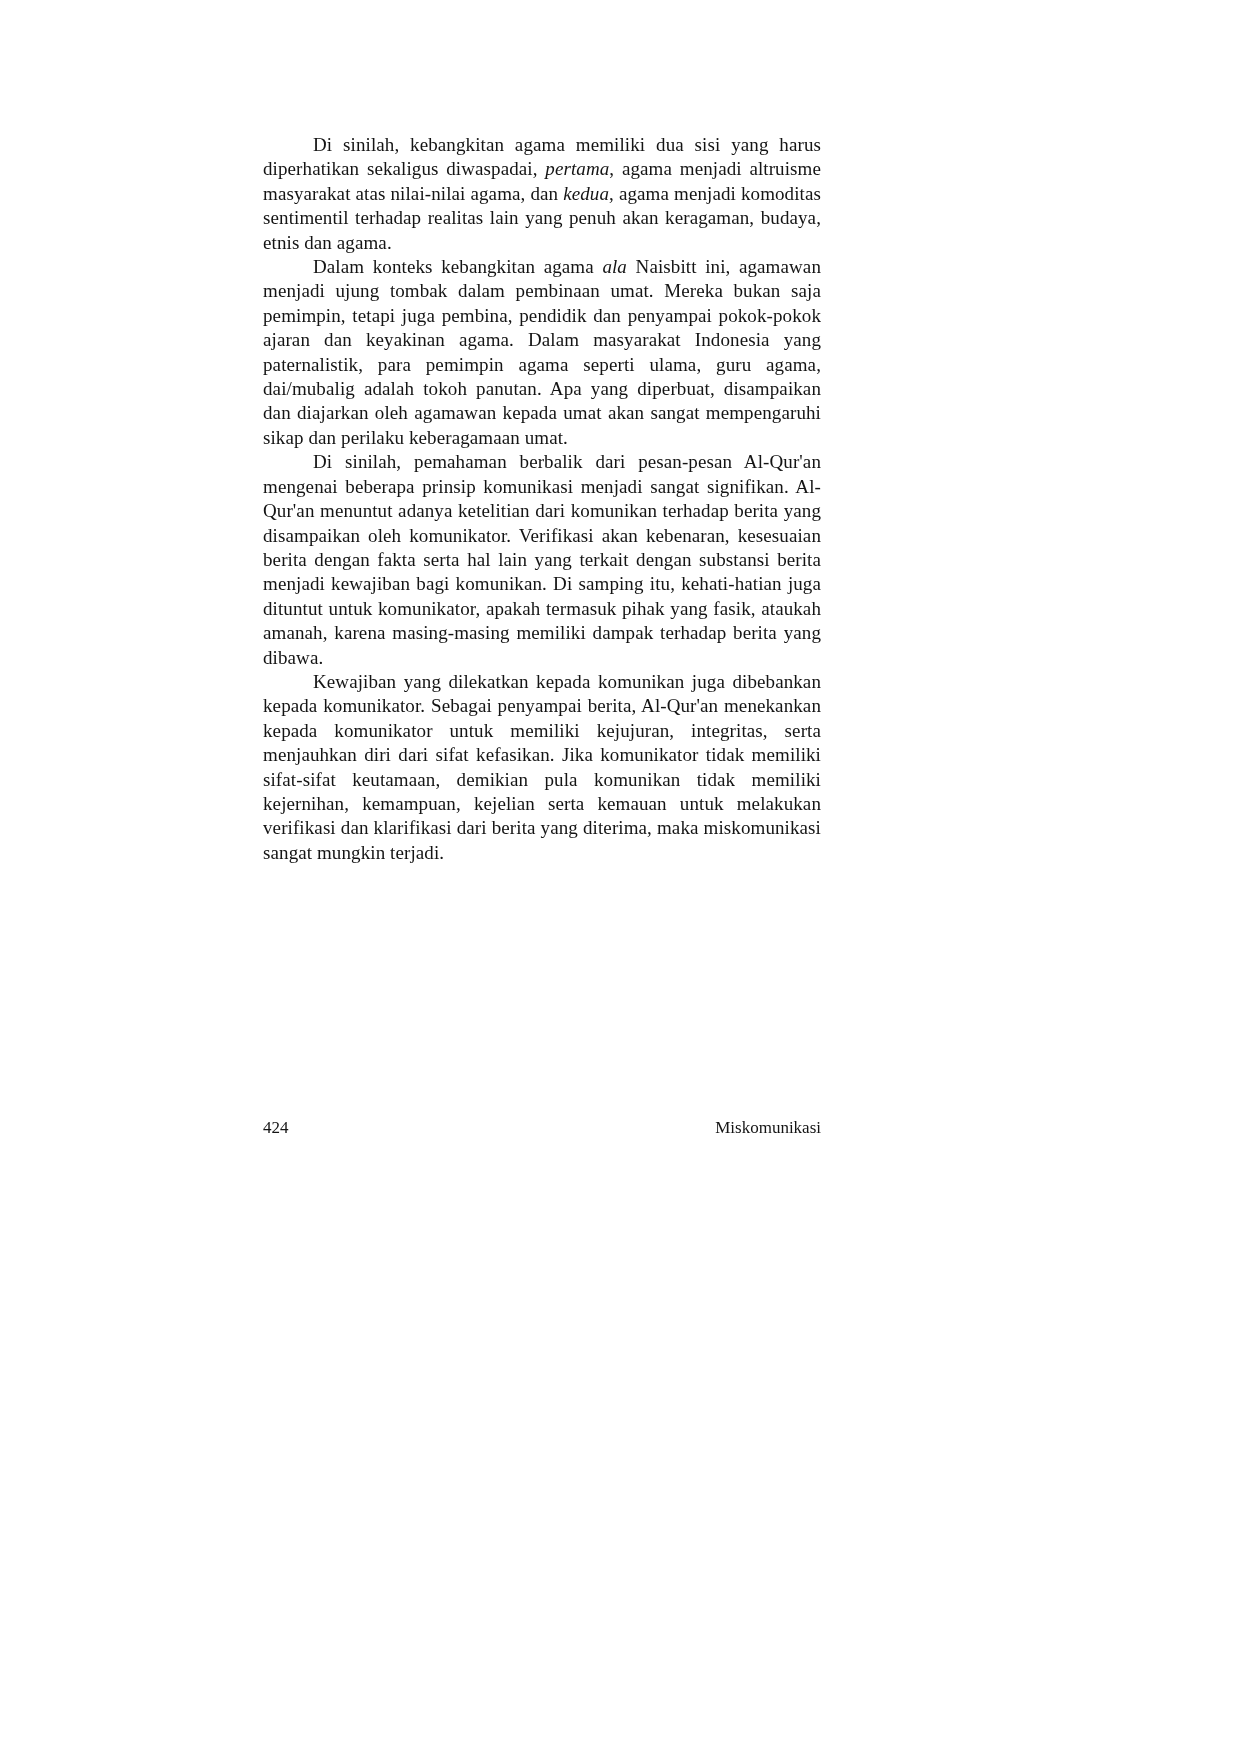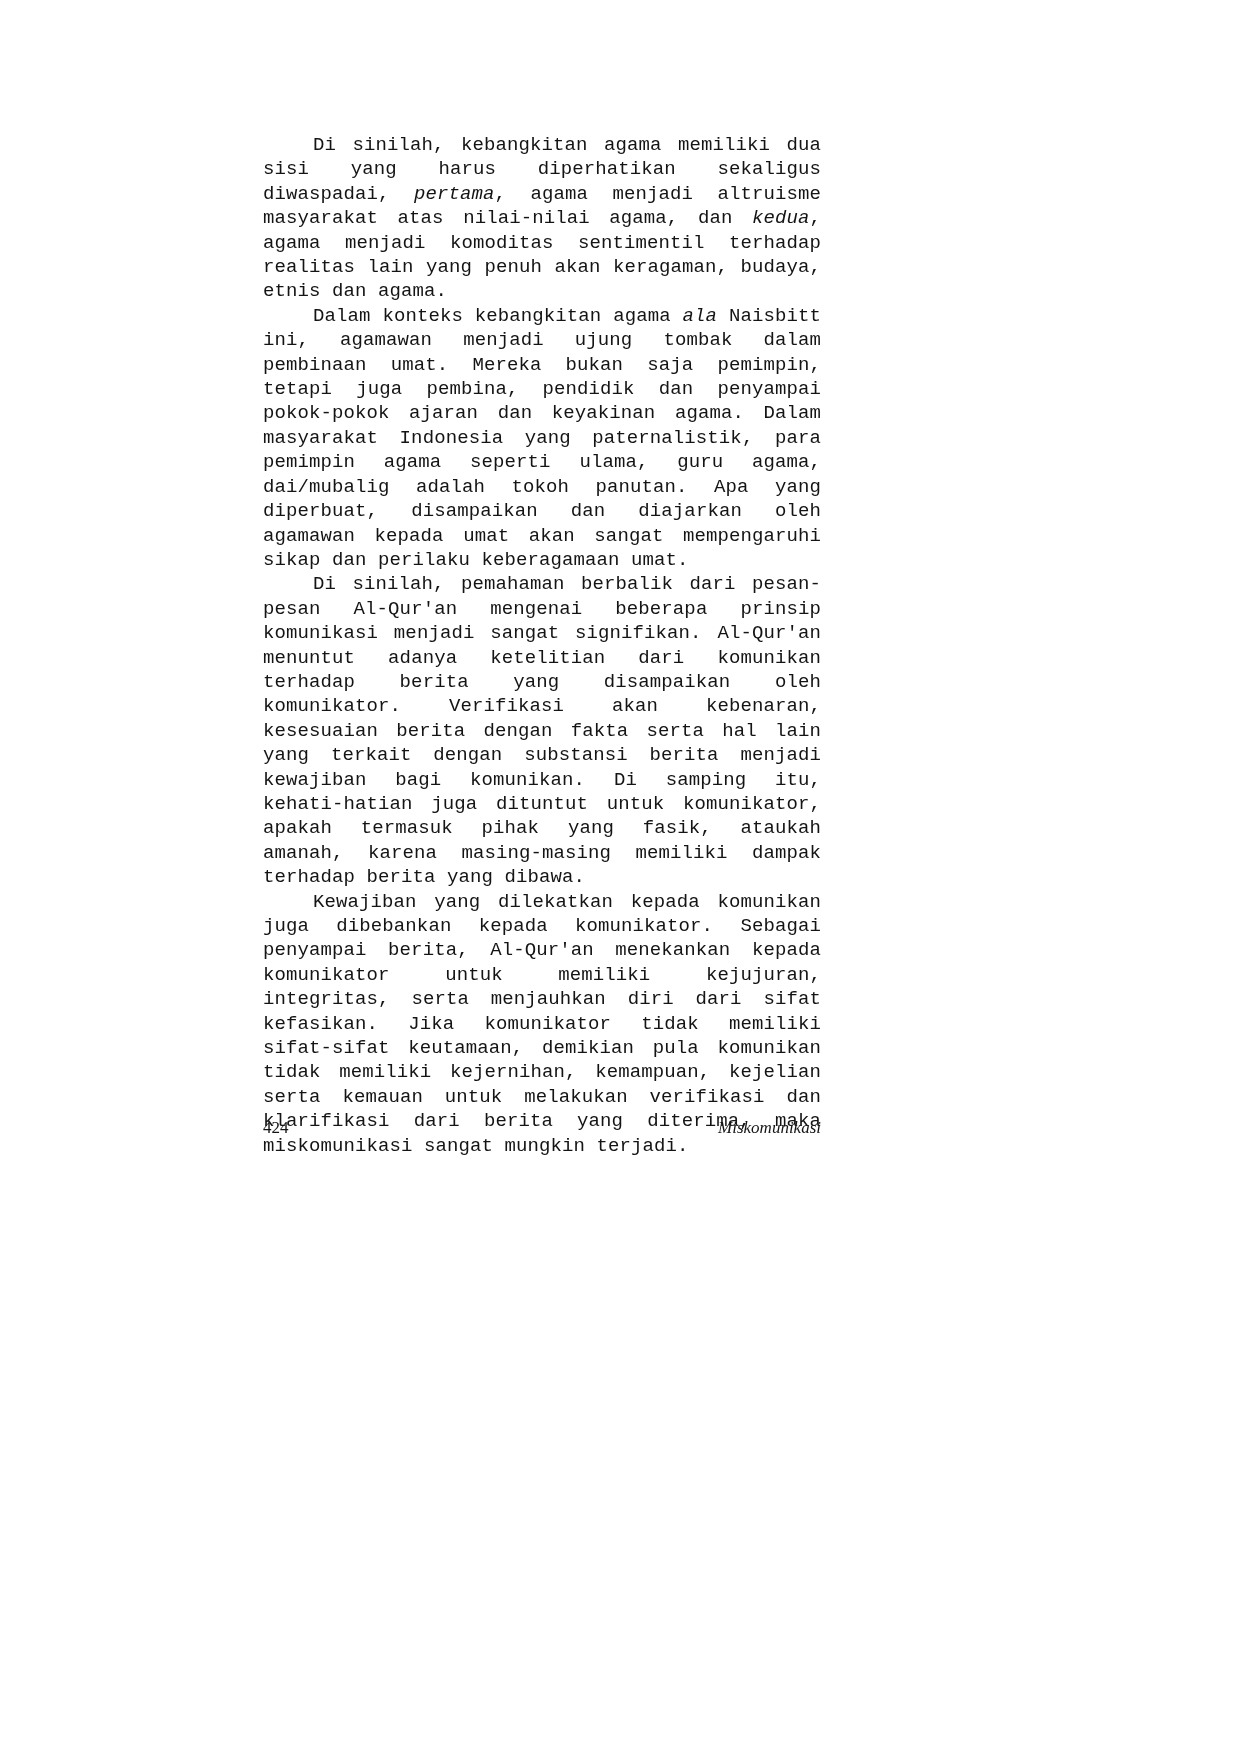--- a/index.html
+++ b/index.html
@@ -23,38 +23,36 @@
     width: 558px;
     text-align: justify;
     font-size: 19px;
     line-height: 24.4px;
     letter-spacing: 0.1px;
   }
   .text-block p {
     margin: 0;
     padding: 0;
     text-indent: 50px;
-    font-family: Liberation Mono, monospace;
   }
   .italic {
     font-style: italic;
   }
   .footer {
     position: absolute;
     left: 263px;
     top: 1117px;
     width: 558px;
     display: flex;
     justify-content: space-between;
     align-items: baseline;
     font-size: 17px;
     line-height: 22px;
   }
   .running-title {
-    font-style: italic;
   }
 </style>
 </head>
 <body>
 
 <div class="page">
   <div class="text-block" id="body-text">
       <p><span>Di sinilah, kebangkitan agama memiliki dua sisi yang harus diperhatikan sekaligus diwaspadai, </span><span class="italic">pertama</span><span>, agama menjadi altruisme masyarakat atas nilai-nilai agama, dan </span><span class="italic">kedua</span><span>, agama menjadi komoditas sentimentil terhadap realitas lain yang penuh akan keragaman, budaya, etnis dan agama.</span></p>
       <p><span>Dalam konteks kebangkitan agama </span><span class="italic">ala</span><span> Naisbitt ini, agamawan menjadi ujung tombak dalam pembinaan umat. Mereka bukan saja pemimpin, tetapi juga pembina, pendidik dan penyampai pokok-pokok ajaran dan keyakinan agama. Dalam masyarakat Indonesia yang paternalistik, para pemimpin agama seperti ulama, guru agama, dai/mubalig adalah tokoh panutan. Apa yang diperbuat, disampaikan dan diajarkan oleh agamawan kepada umat akan sangat mempengaruhi sikap dan perilaku keberagamaan umat.</span></p>
       <p><span>Di sinilah, pemahaman berbalik dari pesan-pesan Al-Qur'an mengenai beberapa prinsip komunikasi menjadi sangat signifikan. Al-Qur'an menuntut adanya ketelitian dari komunikan terhadap berita yang disampaikan oleh komunikator. Verifikasi akan kebenaran, kesesuaian berita dengan fakta serta hal lain yang terkait dengan substansi berita menjadi kewajiban bagi komunikan. Di samping itu, kehati-hatian juga dituntut untuk komunikator, apakah termasuk pihak yang fasik, ataukah amanah, karena masing-masing memiliki dampak terhadap berita yang dibawa.</span></p>

